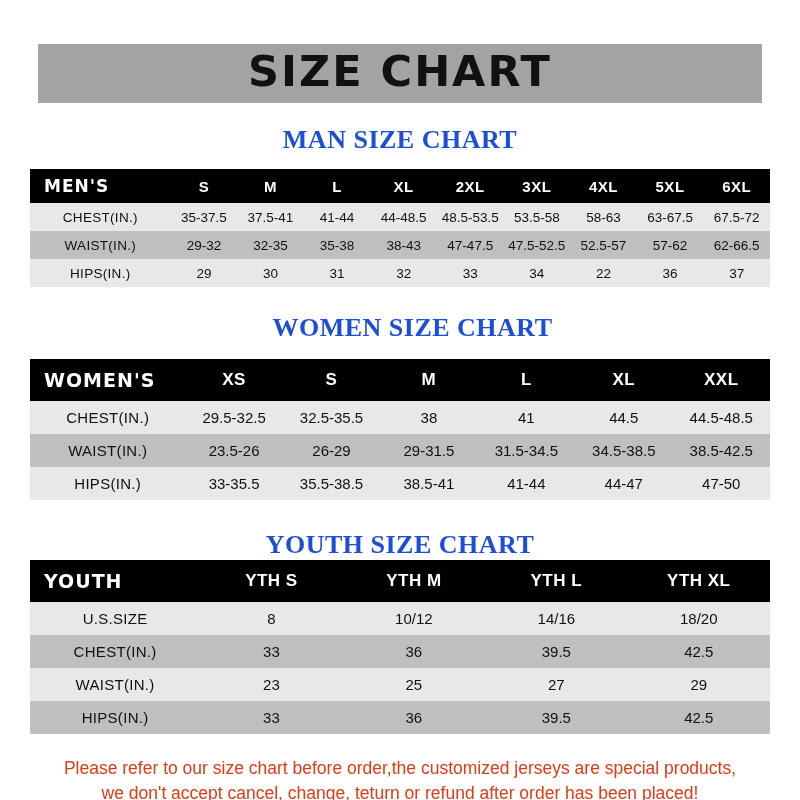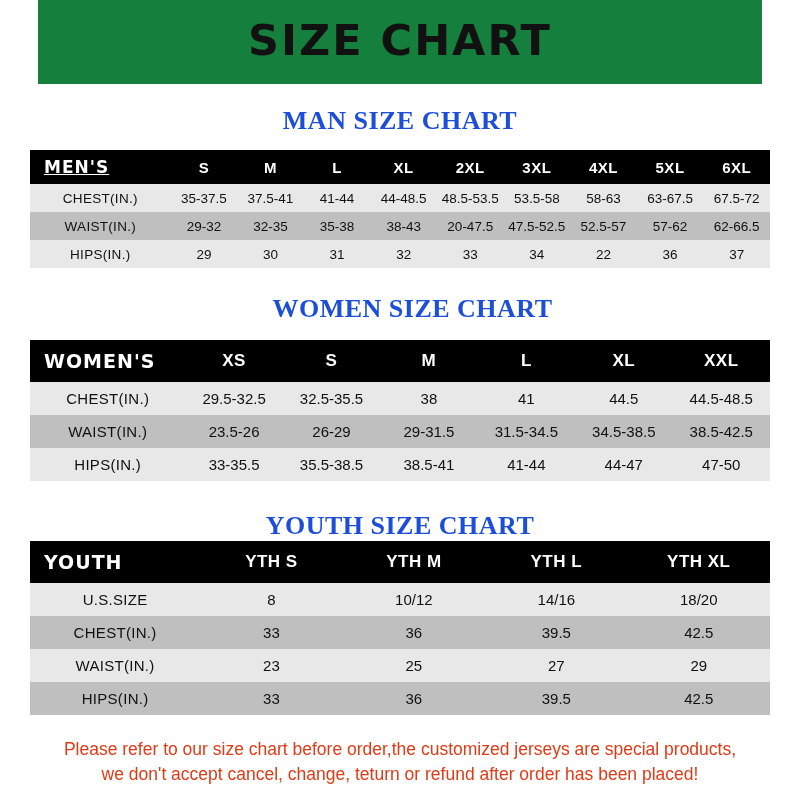--- a/index.html
+++ b/index.html
@@ -11,25 +11,26 @@
   }
   #page {
     position: relative;
     width: 800px; height: 800px;
     background: #ffffff;
     overflow: hidden;
   }
   
   .banner {
     position: relative;
-    height: 84px;
-    background: #15803d;
+    height: 59px;
+    background: #a3a3a3;
     display: flex;
     align-items: center;
     justify-content: center;
+    margin-top: 44px;
   }
   .banner::before, .banner::after {
     content: "";
     position: absolute;
     top: 0; bottom: 0;
     width: 38px;
     background: #ffffff;
   }
   .banner::before { left: 0; }
   .banner::after { right: 0; }
@@ -131,21 +132,21 @@
 
   <div class="banner">
     <div class="banner-title">SIZE CHART</div>
   </div>
 
   <div class="section-title sec-man">MAN SIZE CHART</div>
   <div class="tbl-wrap">
     <table class="sizechart" id="man-table">
       <thead>
           <tr>
-            <th class="rowlabel" style="width: 19%; text-decoration: underline;">MEN'S</th>
+            <th class="rowlabel" style="width: 19%;">MEN'S</th>
             <th>S</th>
             <th>M</th>
             <th>L</th>
             <th>XL</th>
             <th>2XL</th>
             <th>3XL</th>
             <th>4XL</th>
             <th>5XL</th>
             <th>6XL</th>
           </tr>
@@ -162,21 +163,21 @@
             <td>58-63</td>
             <td>63-67.5</td>
             <td>67.5-72</td>
           </tr>
           <tr class="shade-dark">
             <td class="rowlabel">WAIST(IN.)</td>
             <td>29-32</td>
             <td>32-35</td>
             <td>35-38</td>
             <td>38-43</td>
-            <td>20-47.5</td>
+            <td>47-47.5</td>
             <td>47.5-52.5</td>
             <td>52.5-57</td>
             <td>57-62</td>
             <td>62-66.5</td>
           </tr>
           <tr class="shade-light">
             <td class="rowlabel">HIPS(IN.)</td>
             <td>29</td>
             <td>30</td>
             <td>31</td>

